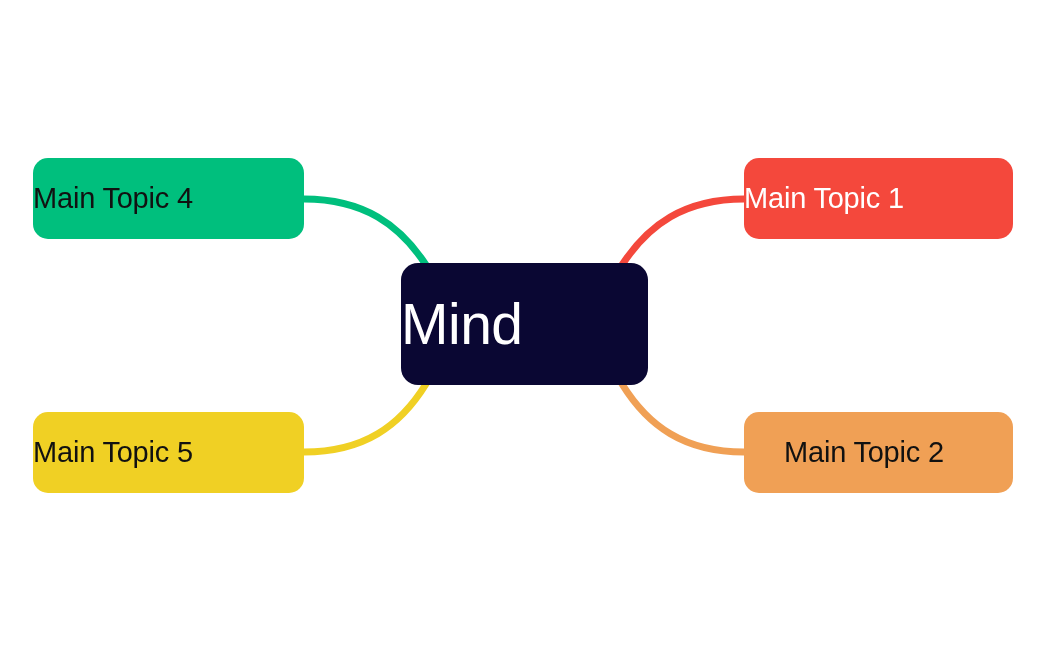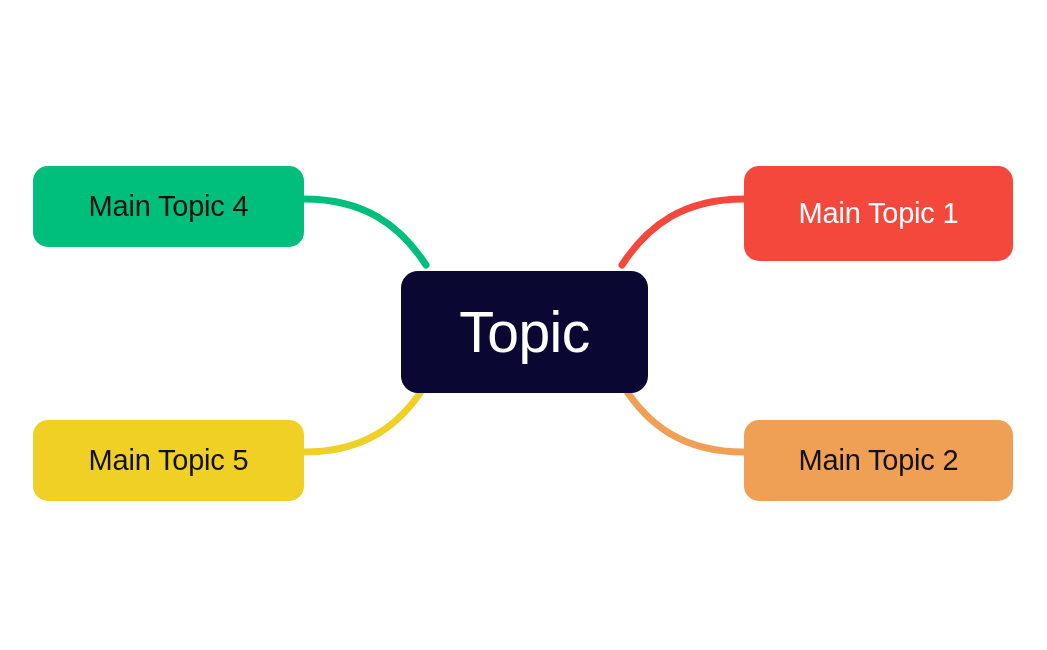--- a/index.html
+++ b/index.html
@@ -22,25 +22,24 @@
     left: 0;
     top: 0;
     width: 1047px;
     height: 650px;
     pointer-events: none;
   }
   .node {
     position: absolute;
     display: flex;
     align-items: center;
-    justify-content: center;
+    justify-content: flex-start;
     box-sizing: border-box;
     border-radius: 15px;
     z-index: 2;
-    margin-top: 8px;
   }
   .node-label {
     white-space: nowrap;
     letter-spacing: -0.2px;
   }
   #central-node {
     left: 401px;
     top: 263px;
     width: 247px;
     height: 122px;
@@ -64,29 +63,30 @@
     left: 33px;
     top: 412px;
     width: 271px;
     height: 81px;
     background: #f0d024;
   }
   #node-topic-1 {
     left: 744px;
     top: 158px;
     width: 269px;
-    height: 95px;
+    height: 81px;
     background: #f4483c;
   }
   #node-topic-2 {
     left: 744px;
     top: 412px;
     width: 269px;
     height: 81px;
     background: #f0a055;
+    padding-left: 40px;
   }
   .topic-label {
     font-size: 29px;
     font-weight: 400;
   }
   .label-dark { color: #111111; }
   .label-light { color: #ffffff; }
 </style>
 </head>
 <body>
@@ -102,21 +102,21 @@
 
   <div class="node" id="node-topic-4">
     <span class="node-label topic-label label-dark">Main Topic 4</span>
   </div>
 
   <div class="node" id="node-topic-3">
     <span class="node-label topic-label label-dark">Main Topic 5</span>
   </div>
 
   <div class="node" id="central-node">
-    <span class="node-label">Topic</span>
+    <span class="node-label">Mind</span>
   </div>
 
   <div class="node" id="node-topic-1">
     <span class="node-label topic-label label-light">Main Topic 1</span>
   </div>
 
   <div class="node" id="node-topic-2">
     <span class="node-label topic-label label-dark">Main Topic 2</span>
   </div>
 

